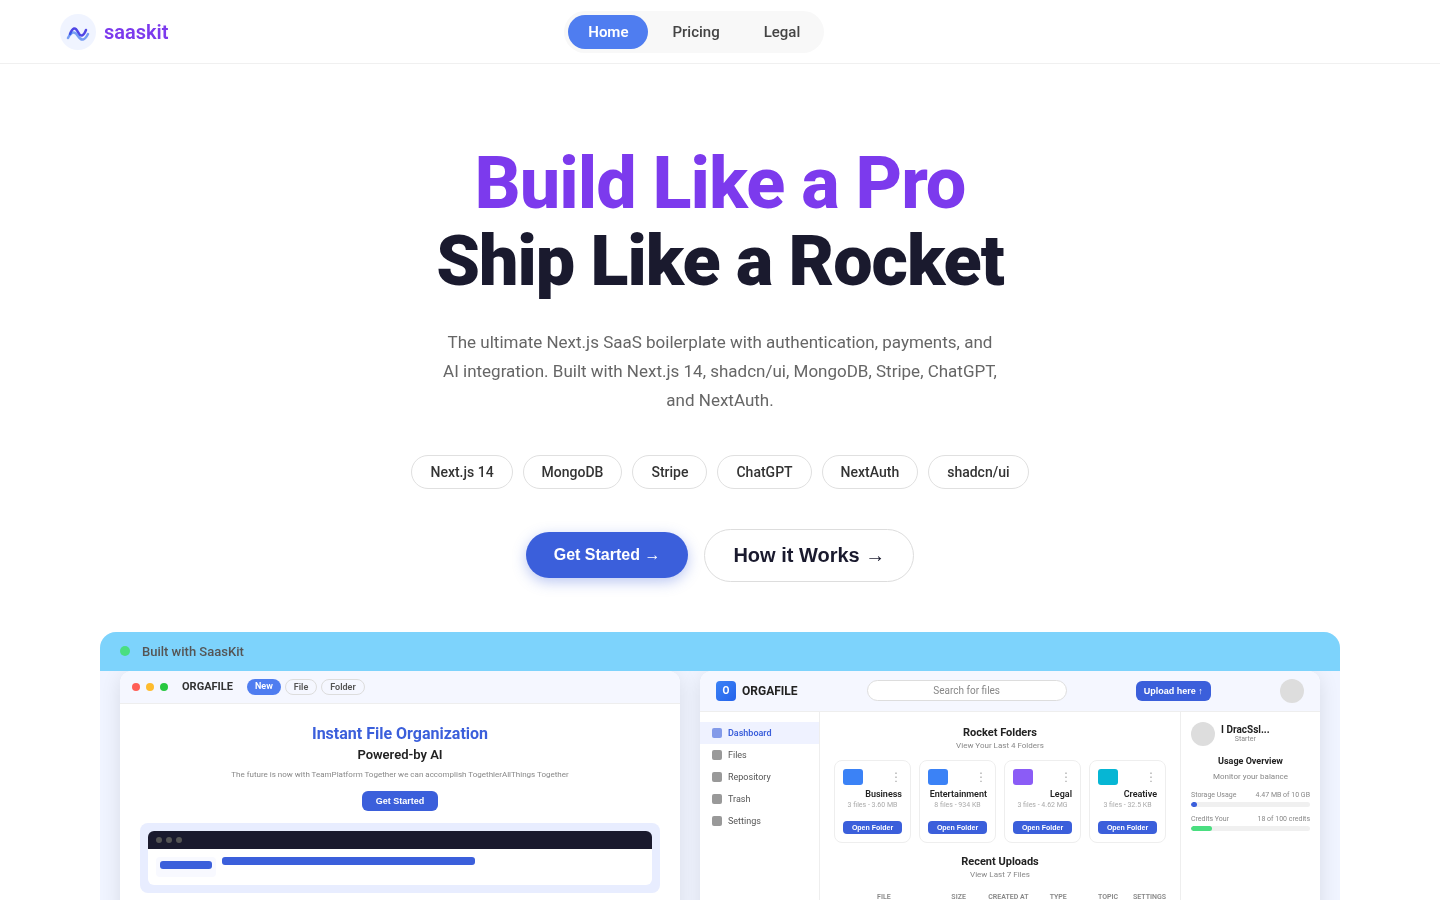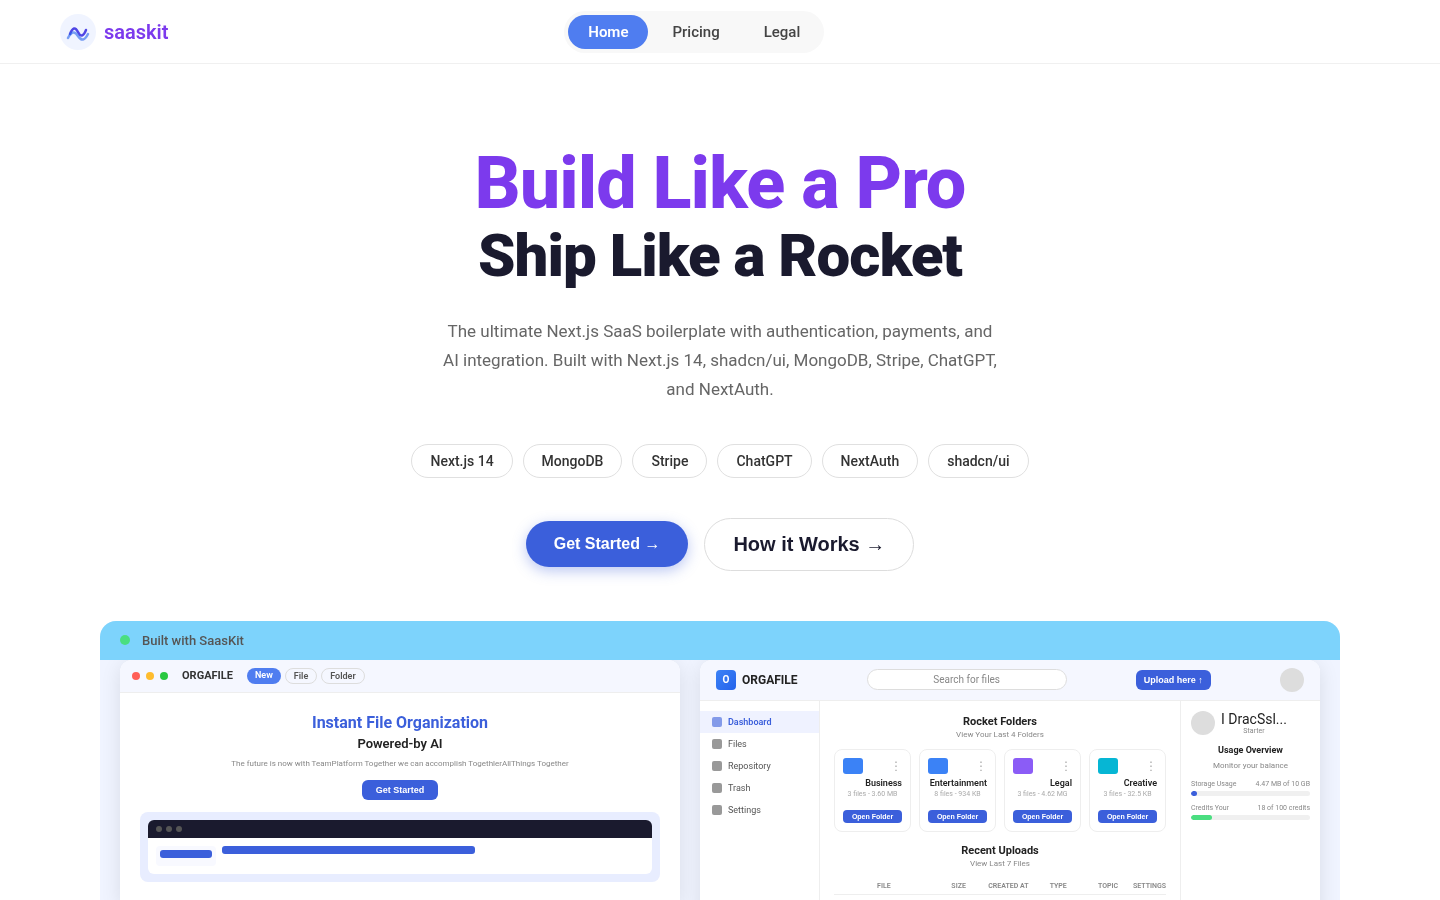--- a/index.html
+++ b/index.html
@@ -78,21 +78,21 @@
       padding: 80px 60px 40px;
     }
     .hero-title-purple {
       font-size: 72px;
       font-weight: 800;
       color: #7c3aed;
       line-height: 1.1;
       letter-spacing: -1px;
     }
     .hero-title-dark {
-      font-size: 60px;
+      font-size: 70px;
       font-weight: 900;
       color: #1a1a2e;
       line-height: 1.1;
       letter-spacing: -1px;
       margin-bottom: 28px;
     }
     .hero-subtitle {
       font-size: 17px;
       color: #666;
       max-width: 560px;
@@ -528,22 +528,22 @@
       gap: 6px;
       margin-bottom: 10px;
     }
     .panel-avatar {
       width: 24px;
       height: 24px;
       border-radius: 50%;
       background: #ddd;
     }
     .panel-name {
-      font-size: 14px;
-      font-weight: 400;
+      font-size: 10px;
+      font-weight: 700;
       color: #222;
     }
     .panel-role {
       font-size: 7px;
       color: #888;
     }
     .panel-section-title {
       font-size: 9px;
       font-weight: 700;
       color: #222;

